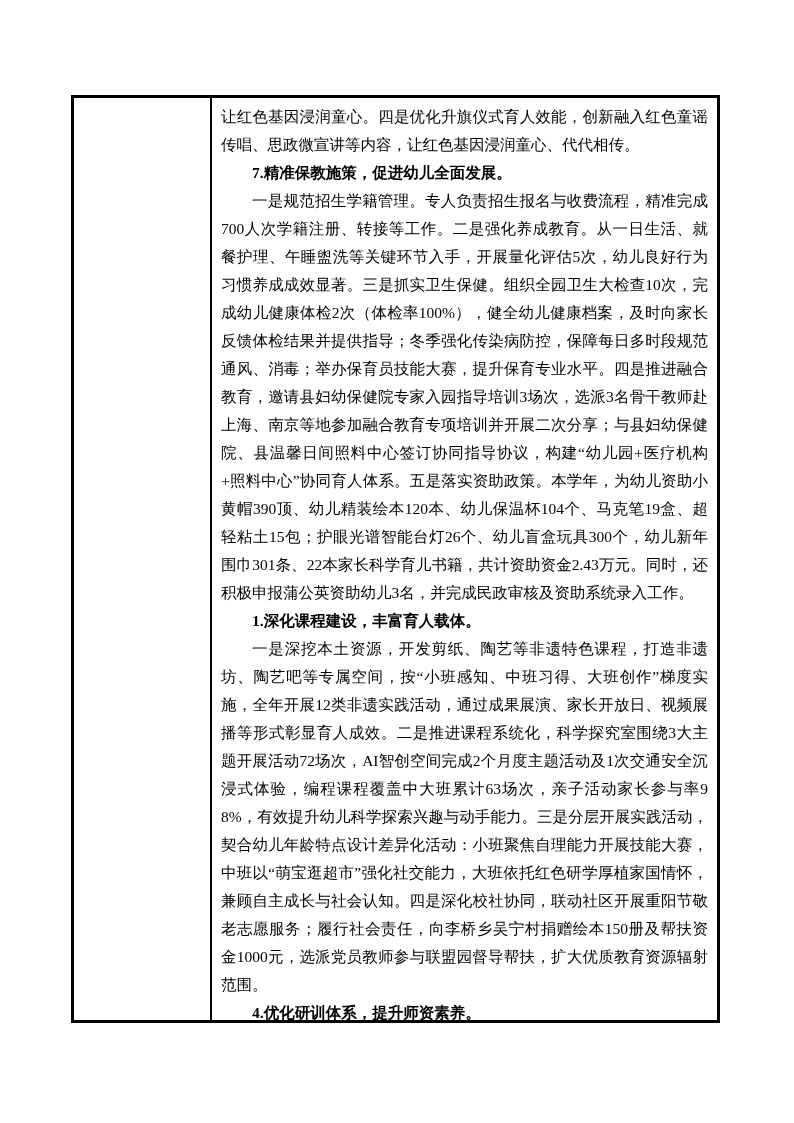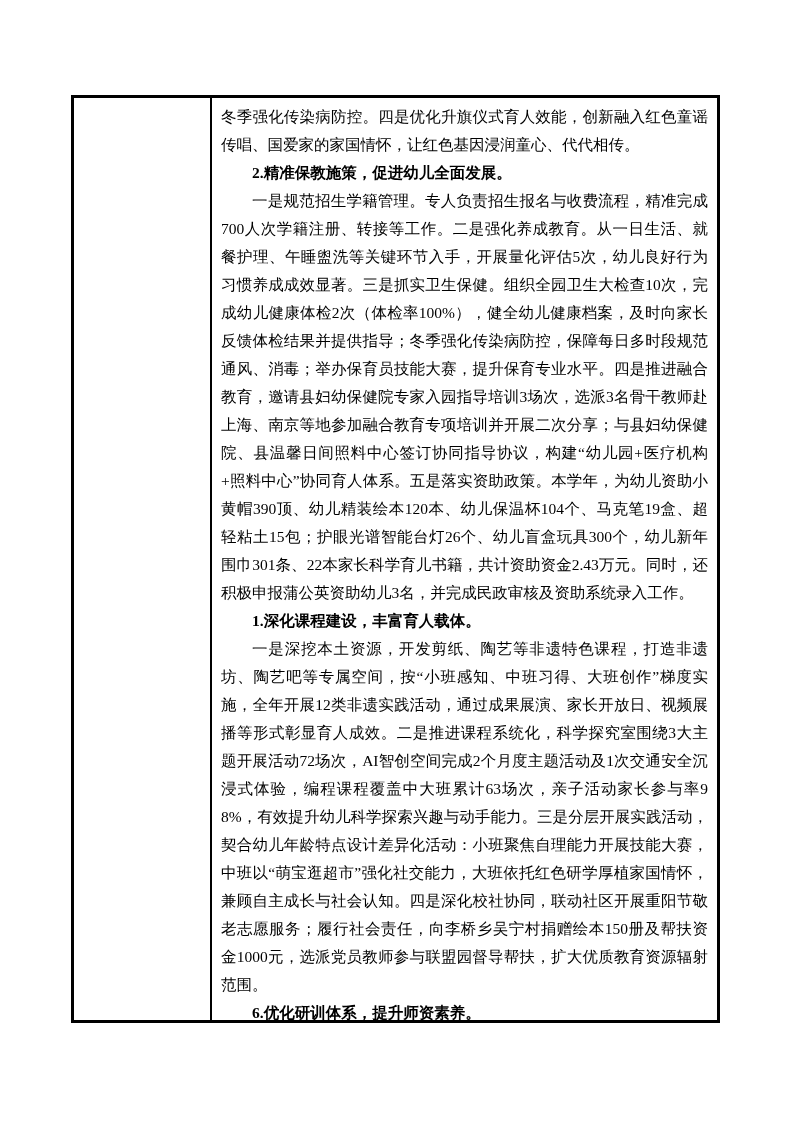--- a/index.html
+++ b/index.html
@@ -44,20 +44,20 @@
   .para.indent{ text-indent:2em; }
   .para.heading span{ font-weight:bold; }
   .bold{ font-weight:normal; }
 </style>
 </head>
 <body>
 
 <div class="doc-table">
   <div class="cell-left"></div>
   <div class="cell-right">
-      <p class="para body"><span>冬季强化传染病防控。</span><span class="bold">四是</span><span>优化升旗仪式育人效能，创新融入红色童谣传唱、国爱家的家国情怀，让红色基因浸润童心、代代相传。</span></p>
-      <p class="para heading indent"><span class="bold">2.精准保教施策，促进幼儿全面发展。</span></p>
+      <p class="para body"><span>让红色基因浸润童心。</span><span class="bold">四是</span><span>优化升旗仪式育人效能，创新融入红色童谣传唱、思政微宣讲等内容，让红色基因浸润童心、代代相传。</span></p>
+      <p class="para heading indent"><span class="bold">7.精准保教施策，促进幼儿全面发展。</span></p>
       <p class="para body indent"><span class="bold">一是</span><span>规范招生学籍管理。专人负责招生报名与收费流程，精准完成700人次学籍注册、转接等工作。</span><span class="bold">二是</span><span>强化养成教育。从一日生活、就餐护理、午睡盥洗等关键环节入手，开展量化评估5次，幼儿良好行为习惯养成成效显著。</span><span class="bold">三是</span><span>抓实卫生保健。组织全园卫生大检查10次，完成幼儿健康体检2次（体检率100%），健全幼儿健康档案，及时向家长反馈体检结果并提供指导；冬季强化传染病防控，保障每日多时段规范通风、消毒；举办保育员技能大赛，提升保育专业水平。</span><span class="bold">四是</span><span>推进融合教育，邀请县妇幼保健院专家入园指导培训3场次，选派3名骨干教师赴上海、南京等地参加融合教育专项培训并开展二次分享；与县妇幼保健院、县温馨日间照料中心签订协同指导协议，构建“幼儿园+医疗机构+照料中心”协同育人体系。</span><span class="bold">五是</span><span>落实资助政策。本学年，为幼儿资助小黄帽390顶、幼儿精装绘本120本、幼儿保温杯104个、马克笔19盒、超轻粘土15包；护眼光谱智能台灯26个、幼儿盲盒玩具300个，幼儿新年围巾301条、22本家长科学育儿书籍，共计资助资金2.43万元。同时，还积极申报蒲公英资助幼儿3名，并完成民政审核及资助系统录入工作。</span></p>
       <p class="para heading indent"><span class="bold">1.深化课程建设，丰富育人载体。</span></p>
       <p class="para body indent"><span class="bold">一是</span><span>深挖本土资源，开发剪纸、陶艺等非遗特色课程，打造非遗坊、陶艺吧等专属空间，按“小班感知、中班习得、大班创作”梯度实施，全年开展12类非遗实践活动，通过成果展演、家长开放日、视频展播等形式彰显育人成效。</span><span class="bold">二是</span><span>推进课程系统化，科学探究室围绕3大主题开展活动72场次，AI智创空间完成2个月度主题活动及1次交通安全沉浸式体验，编程课程覆盖中大班累计63场次，亲子活动家长参与率98%，有效提升幼儿科学探索兴趣与动手能力。</span><span class="bold">三是</span><span>分层开展实践活动，契合幼儿年龄特点设计差异化活动：小班聚焦自理能力开展技能大赛，中班以“萌宝逛超市”强化社交能力，大班依托红色研学厚植家国情怀，兼顾自主成长与社会认知。</span><span class="bold">四是</span><span>深化校社协同，联动社区开展重阳节敬老志愿服务；履行社会责任，向李桥乡吴宁村捐赠绘本150册及帮扶资金1000元，选派党员教师参与联盟园督导帮扶，扩大优质教育资源辐射范围。</span></p>
-      <p class="para heading indent"><span class="bold">6.优化研训体系，提升师资素养。</span></p>
+      <p class="para heading indent"><span class="bold">4.优化研训体系，提升师资素养。</span></p>
     </div>
 </div>
 
 </body></html>

